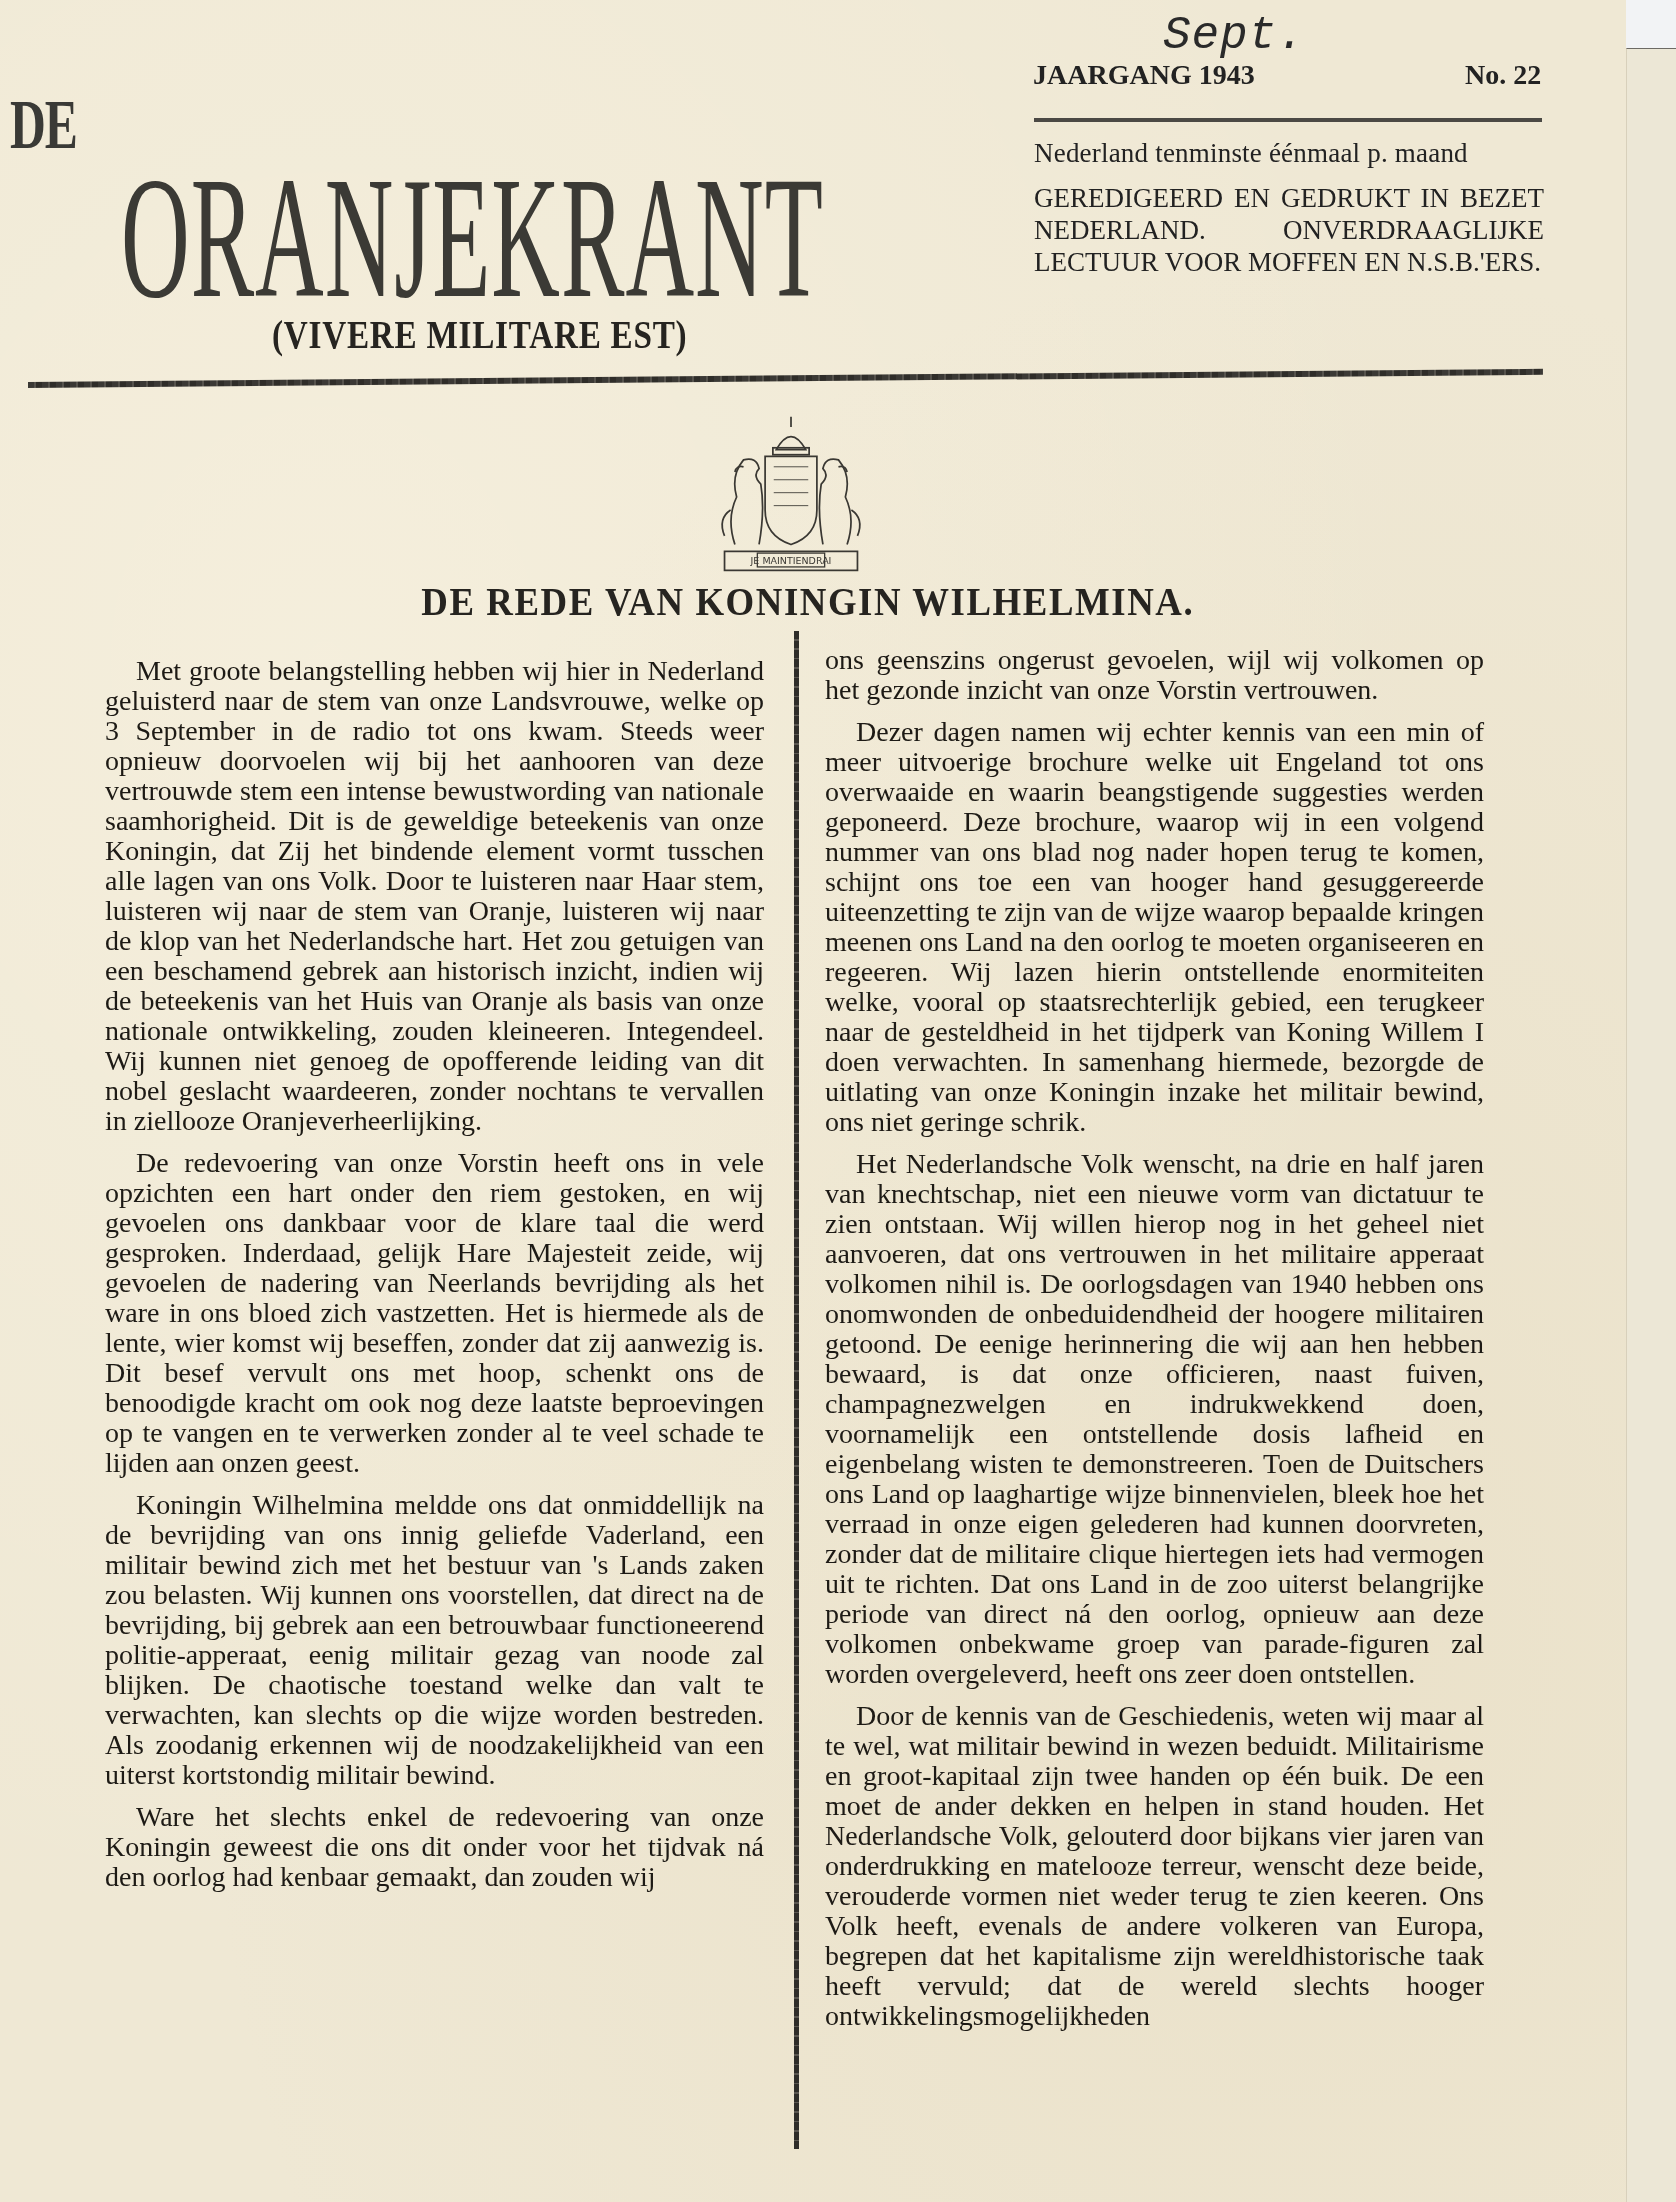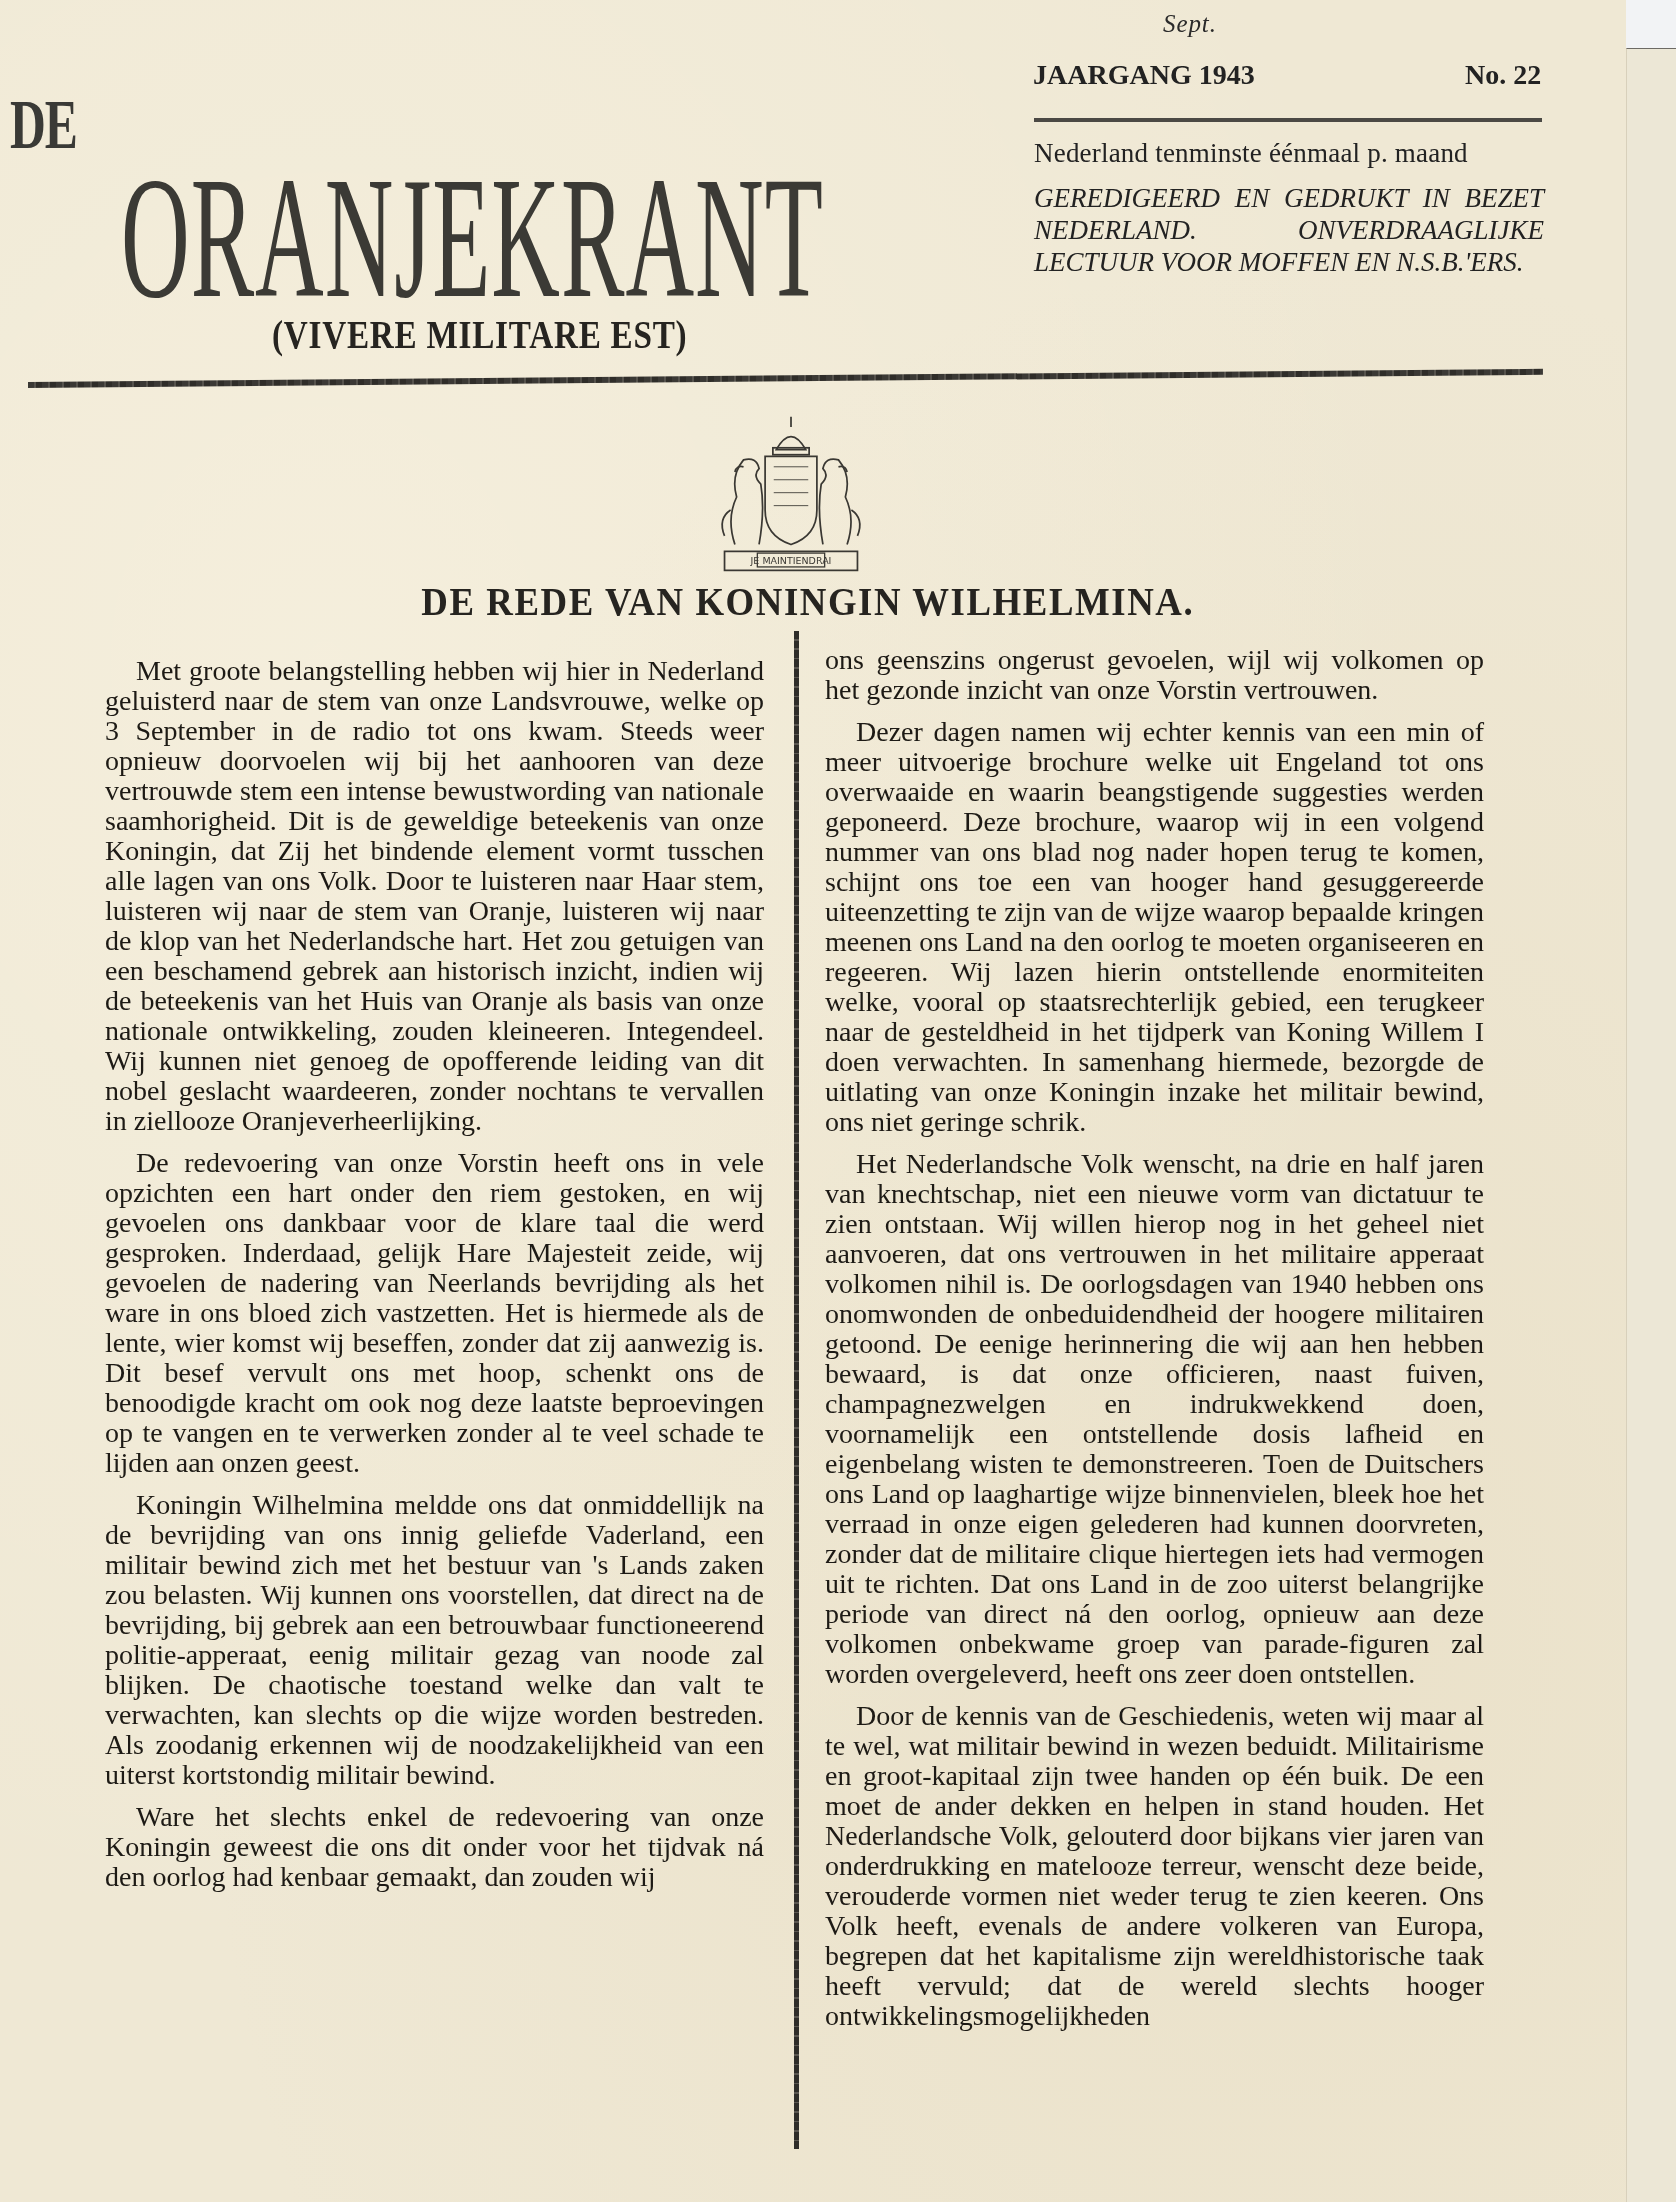--- a/index.html
+++ b/index.html
@@ -22,22 +22,22 @@
     background: #ece7d6;
     border-left: 0.9px solid #d8d0bb;
     border-top: 1.7px solid #6d6a64;
   }
   .edge-strip {
     position: absolute; left: 1626px; top: 0; width: 51px; height: 48px;
     background: #f2f3f5;
   }
   .handnote {
     position: absolute; left: 1163px; top: 10.4px;
-    font-family: Liberation Serif, serif; font-style: italic;
-    font-size: 25px; color: #2a2a2a; letter-spacing: 0.9px;
+    font-family: Liberation Mono, monospace; font-style: italic;
+    font-size: 46px; color: #2a2a2a; letter-spacing: 0.9px;
   }
   .masthead-de {
     position: absolute; left: 10.4px; top: 86px;
     font-size: 69px; letter-spacing: -1.7px; color: #3a3a36;
     transform: scaleX(0.72); transform-origin: left top;
     font-weight: bold;
   }
   .masthead-title {
     position: absolute; left: 121px; top: 151px;
     font-size: 173px; line-height: 173px; color: #3b3a35;
@@ -64,21 +64,20 @@
   .freq {
     position: absolute; left: 1034px; top: 138px; width: 510px;
     font-size: 27px; color: #222; white-space: nowrap;
     letter-spacing: 0.2px;
   }
   .edited {
     position: absolute; left: 1034px; top: 182px; width: 510px;
     font-size: 27px; line-height: 32px; color: #222;
     text-align: justify; text-align-last: left;
     text-transform: uppercase;
-    font-style: italic;
   }
   .redactie {
     position: absolute; left: 1034px; top: 330px; width: 510px;
     font-size: 27px; color: #222; word-spacing: 7px; white-space: nowrap;
   }
   .thick-rule {
     position: absolute; left: 28px; top: 382px; width: 1515px; height: 6px;
     background: repeating-linear-gradient(90deg, #3b3935 0 6px, #55524c 6px 7.8px, #2f2d29 7.8px 14px);
     transform: rotate(-0.5deg); transform-origin: left center;
   }

